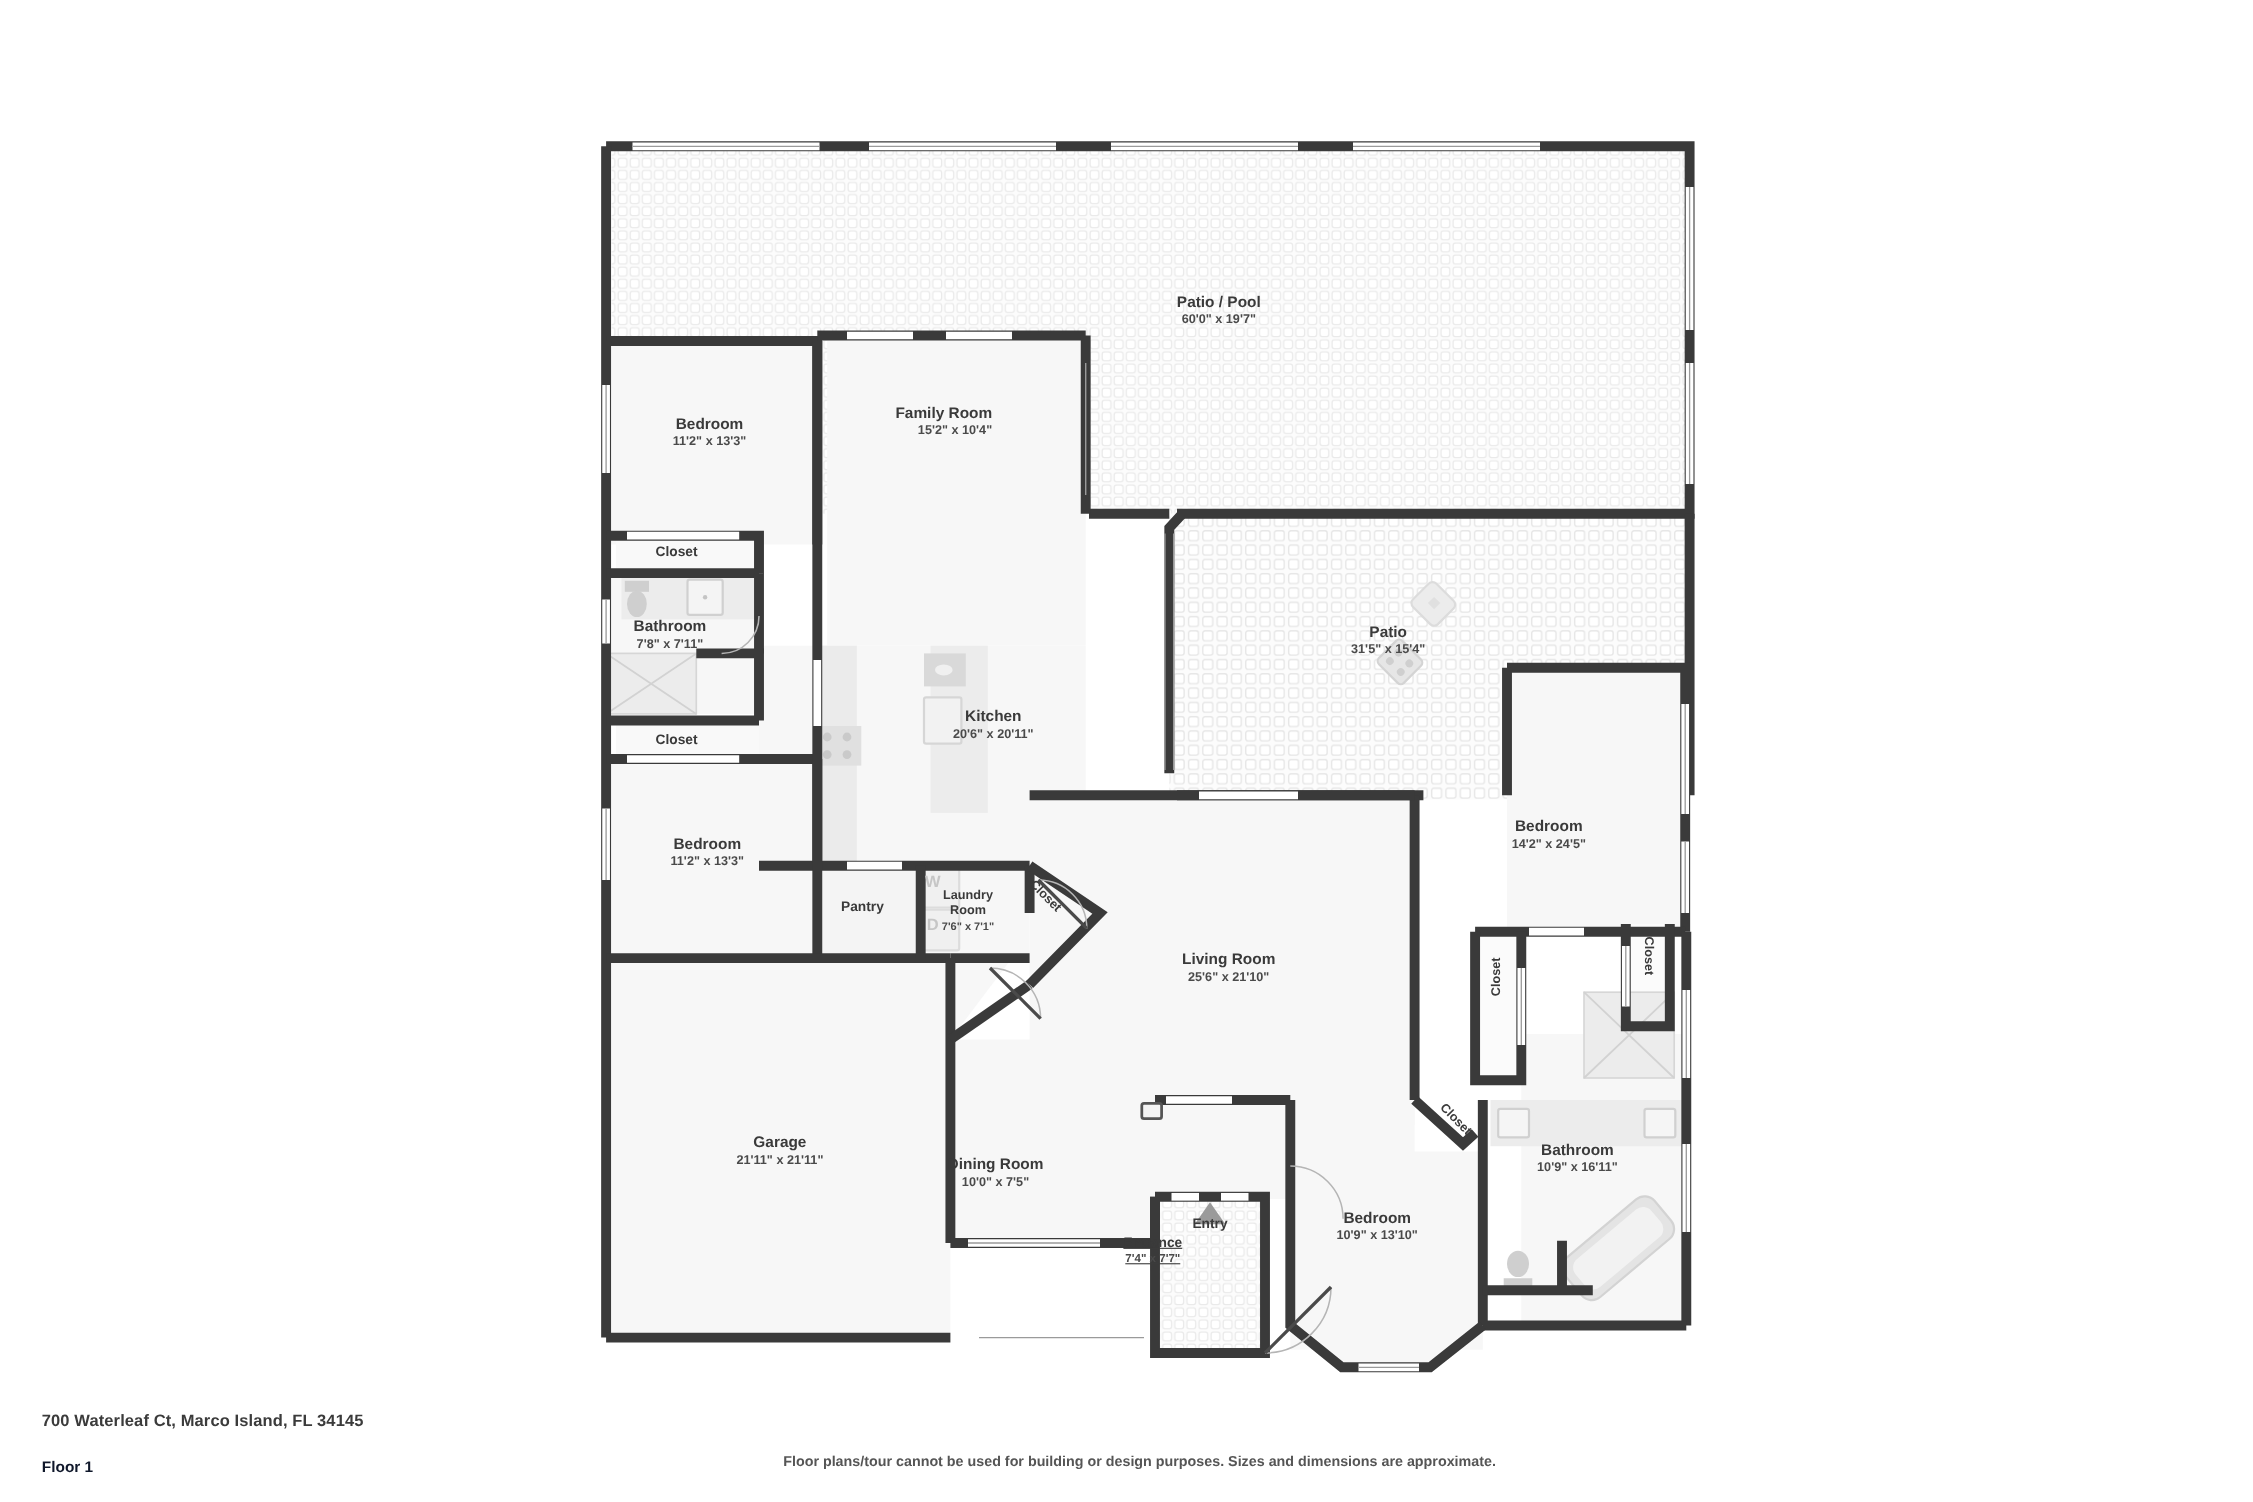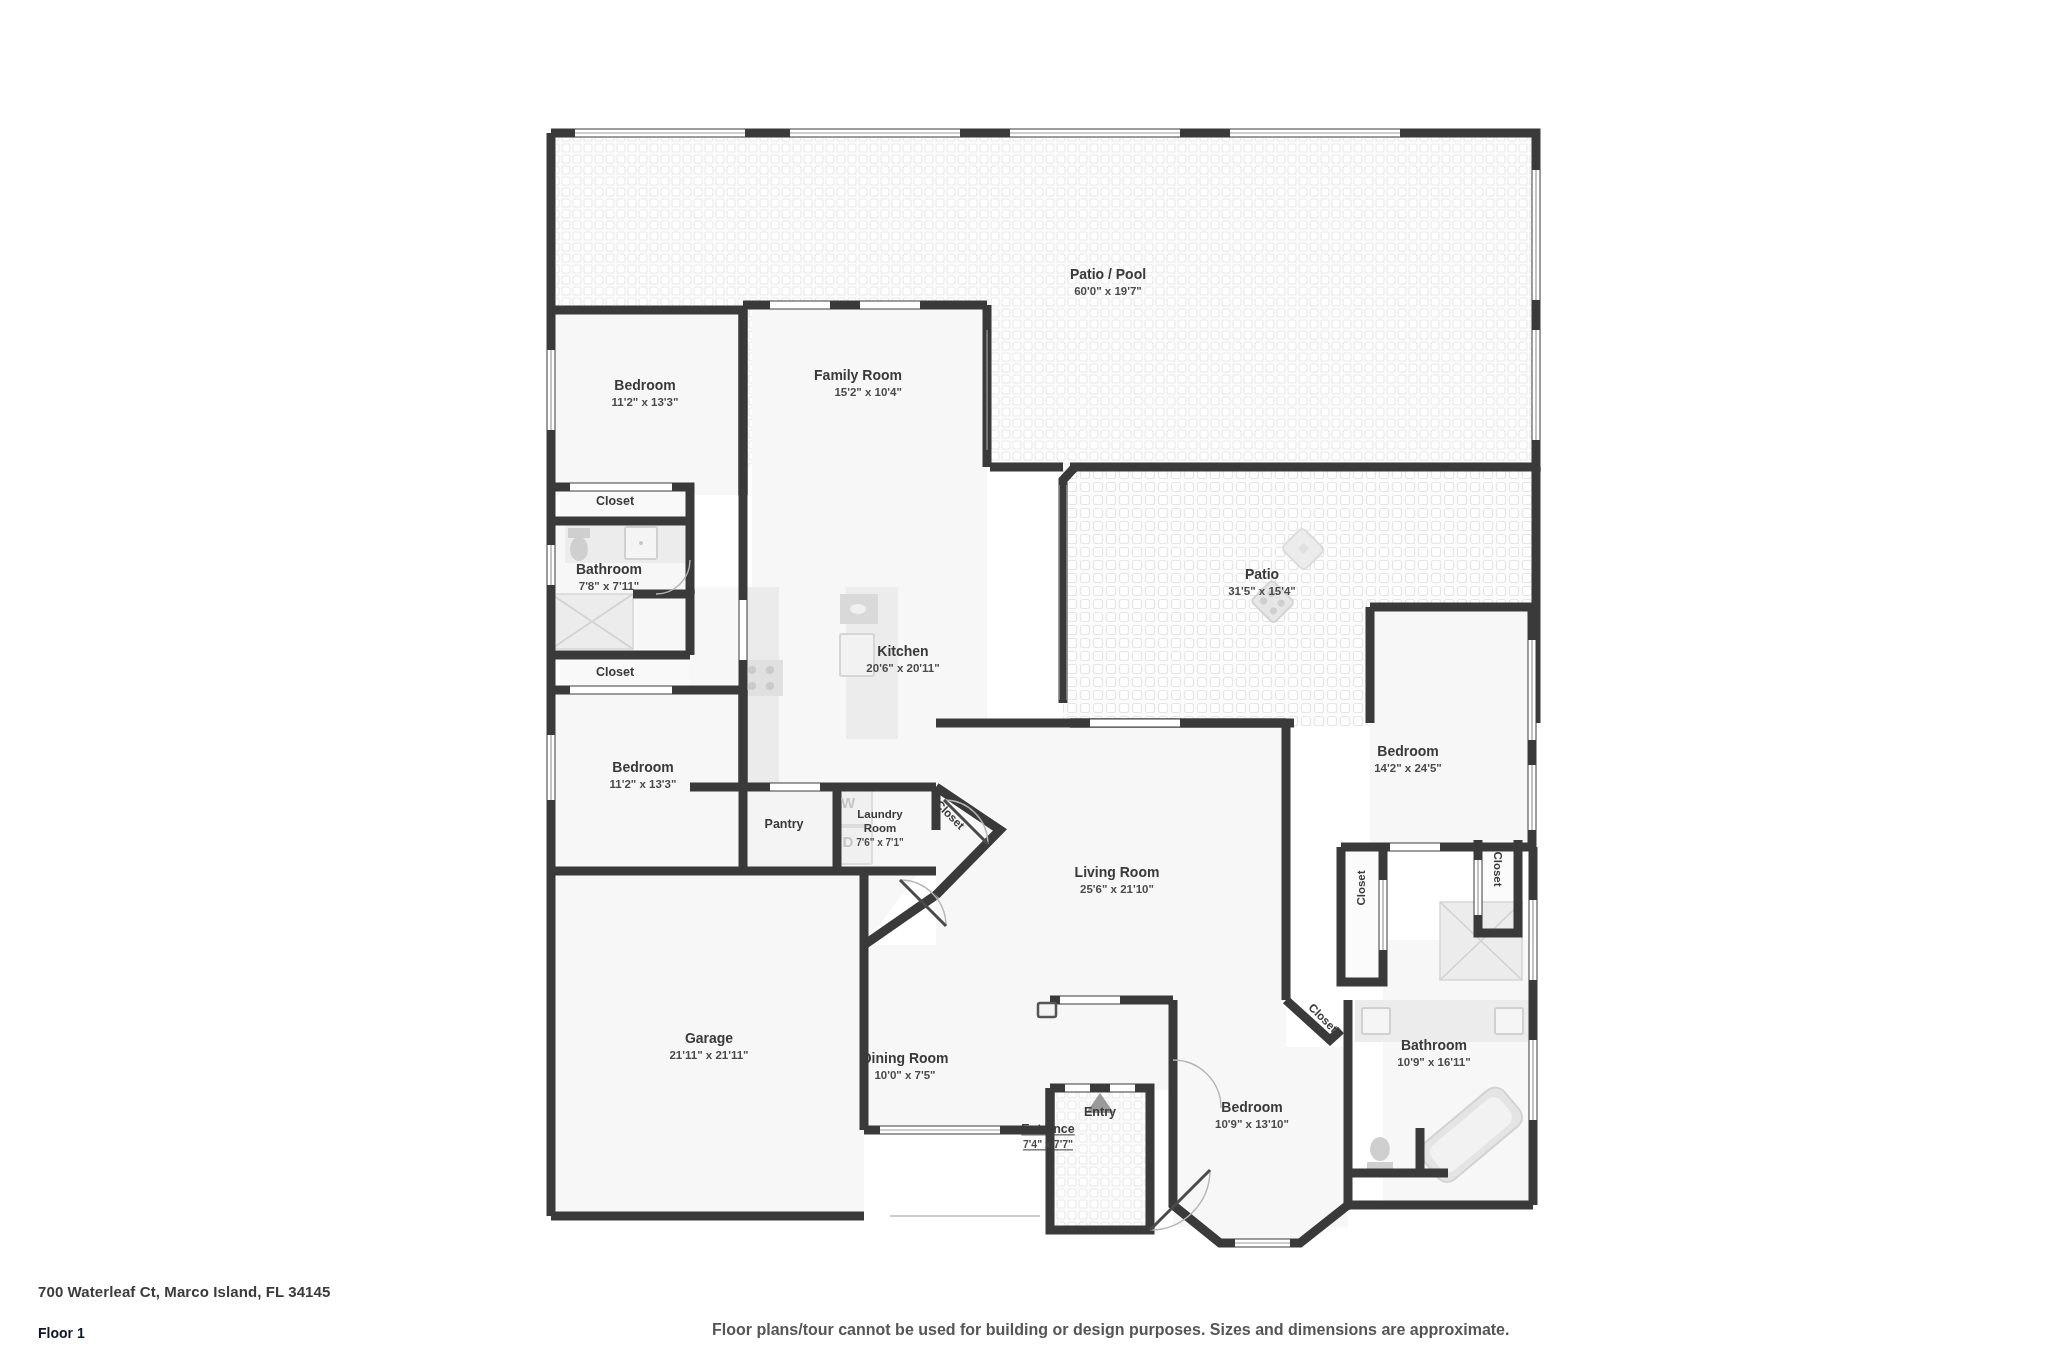--- a/index.html
+++ b/index.html
@@ -15,21 +15,21 @@
     position:absolute;left:38px;top:1283px;
     font-size:15px;font-weight:bold;color:#3b3b3b;letter-spacing:.1px;
     white-space:nowrap;
   }
   .footer-floor{
     position:absolute;left:38px;top:1325px;
     font-size:14px;font-weight:bold;color:#0f172a;white-space:nowrap;
   }
   .footer-disc{
     position:absolute;left:712px;top:1321px;
-    font-size:16px;font-weight:bold;color:#555;white-space:nowrap;text-align:right;
+    font-size:13px;font-weight:bold;color:#555;white-space:nowrap;text-align:right;
   }
 
   
   .lbl{position:absolute;text-align:center;white-space:nowrap;
        transform:translate(-50%,-50%);pointer-events:none;}
   .lbl .nm{font-size:14px;font-weight:bold;color:#3a3a3a;line-height:1.25;}
   .lbl .dm{font-size:11.5px;font-weight:bold;color:#4a4a4a;line-height:1.3;}
   .lbl.sm .nm{font-size:12.5px;}
   .lbl.sm .dm{font-size:10.5px;}
   .lbl.tiny .nm{font-size:11.5px;}

